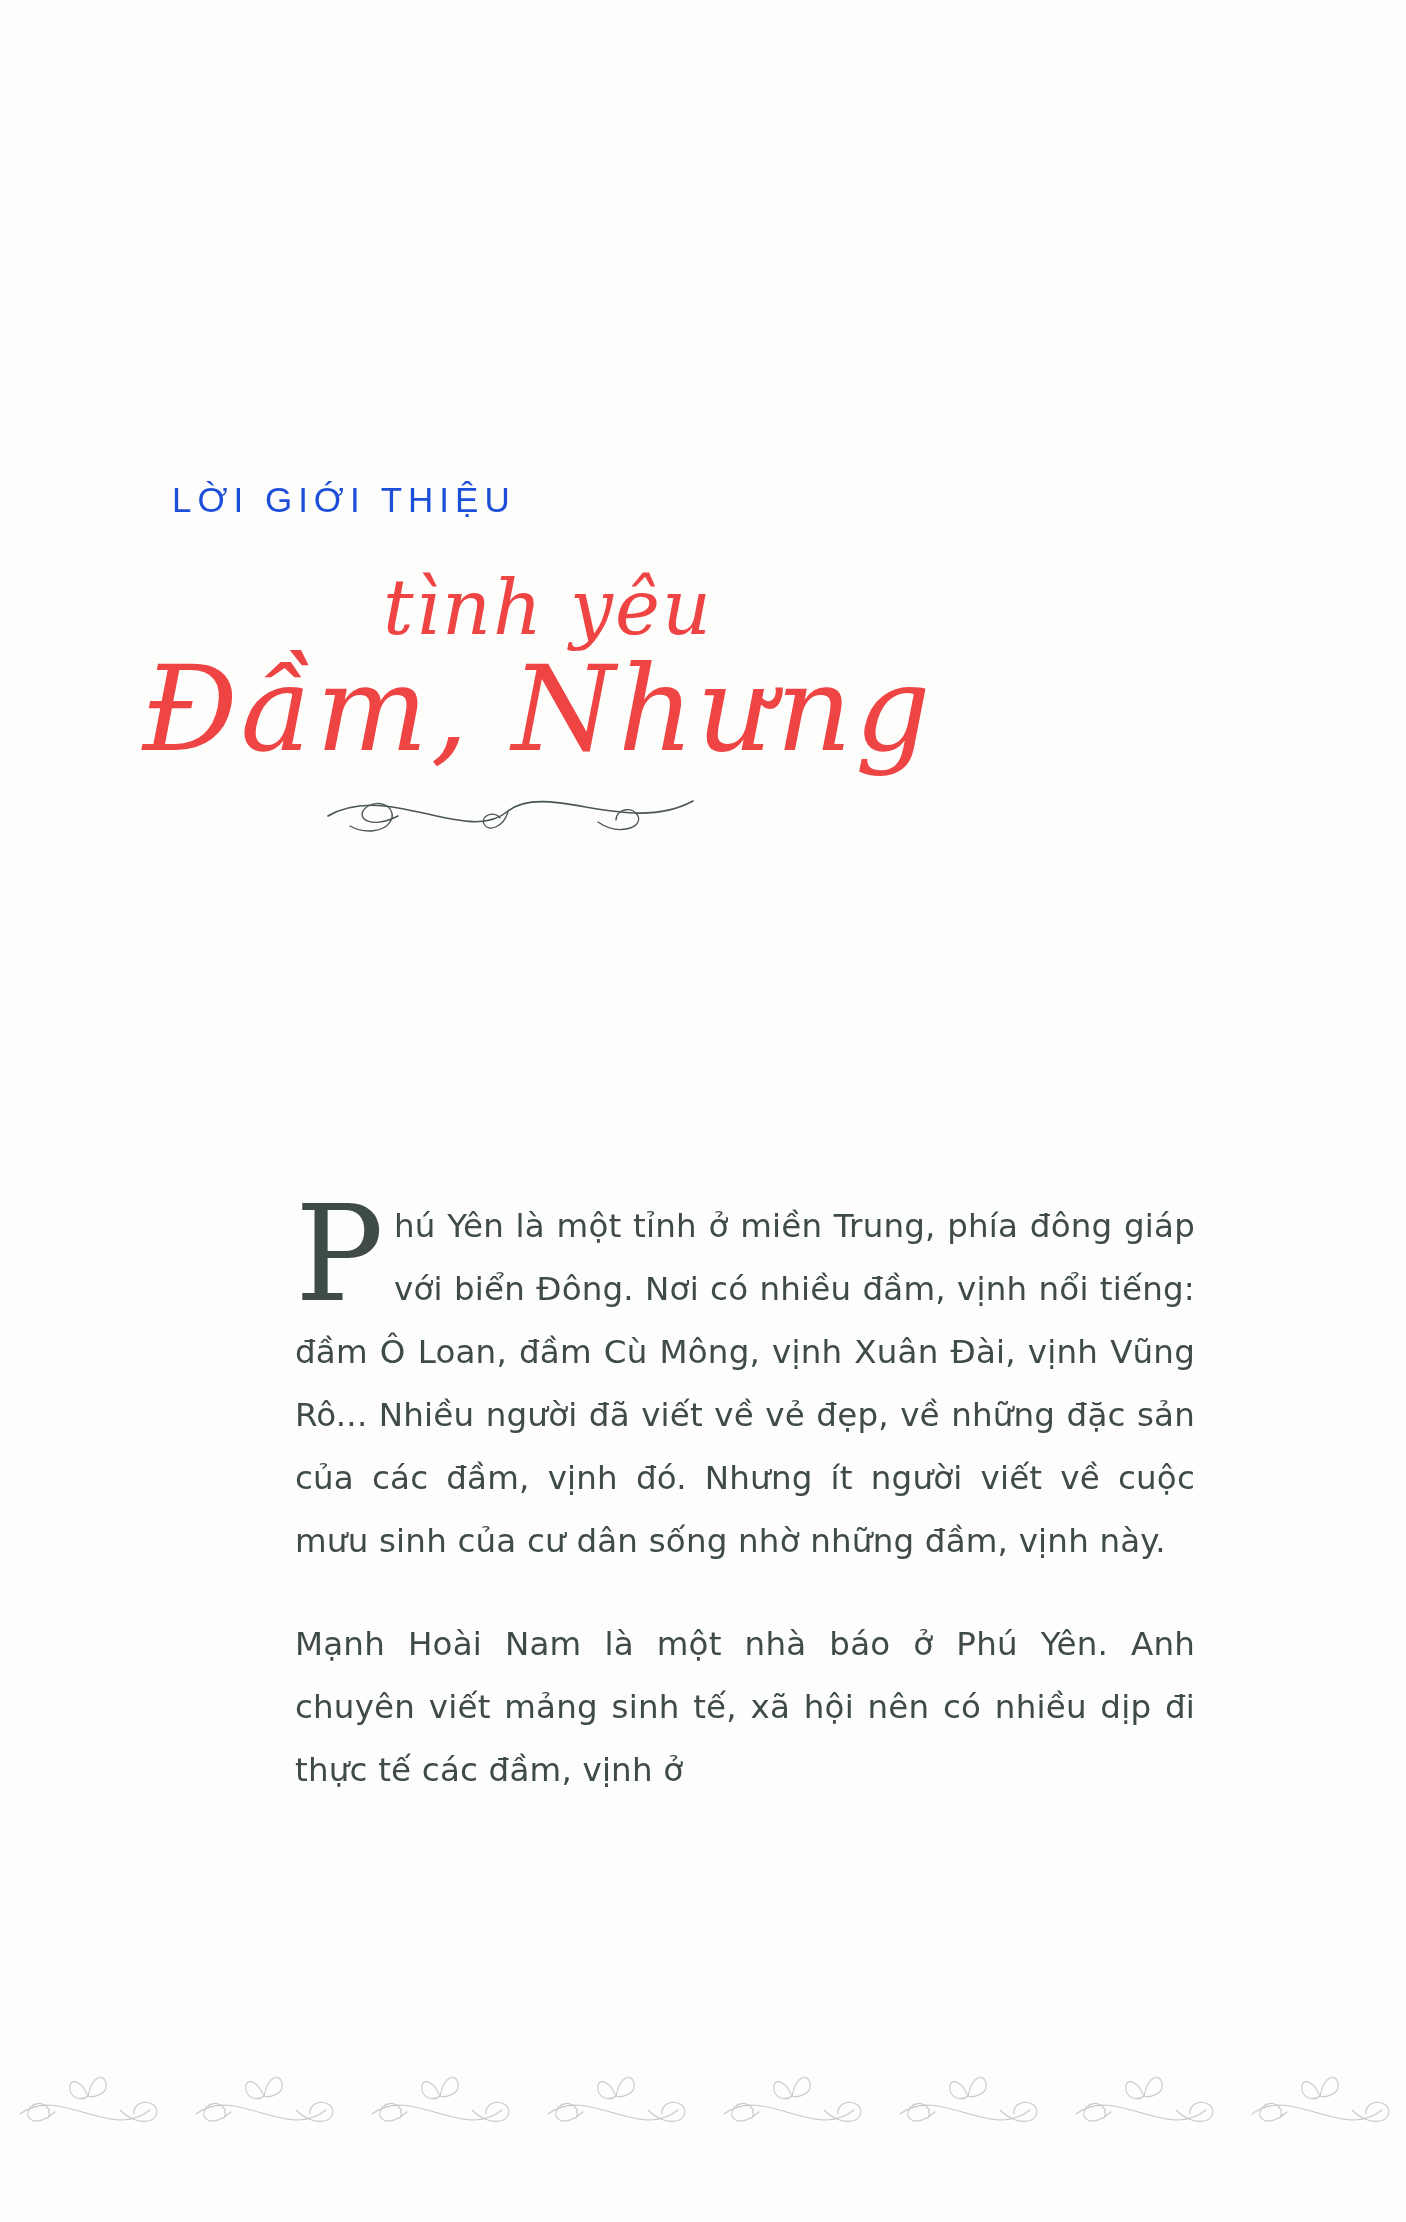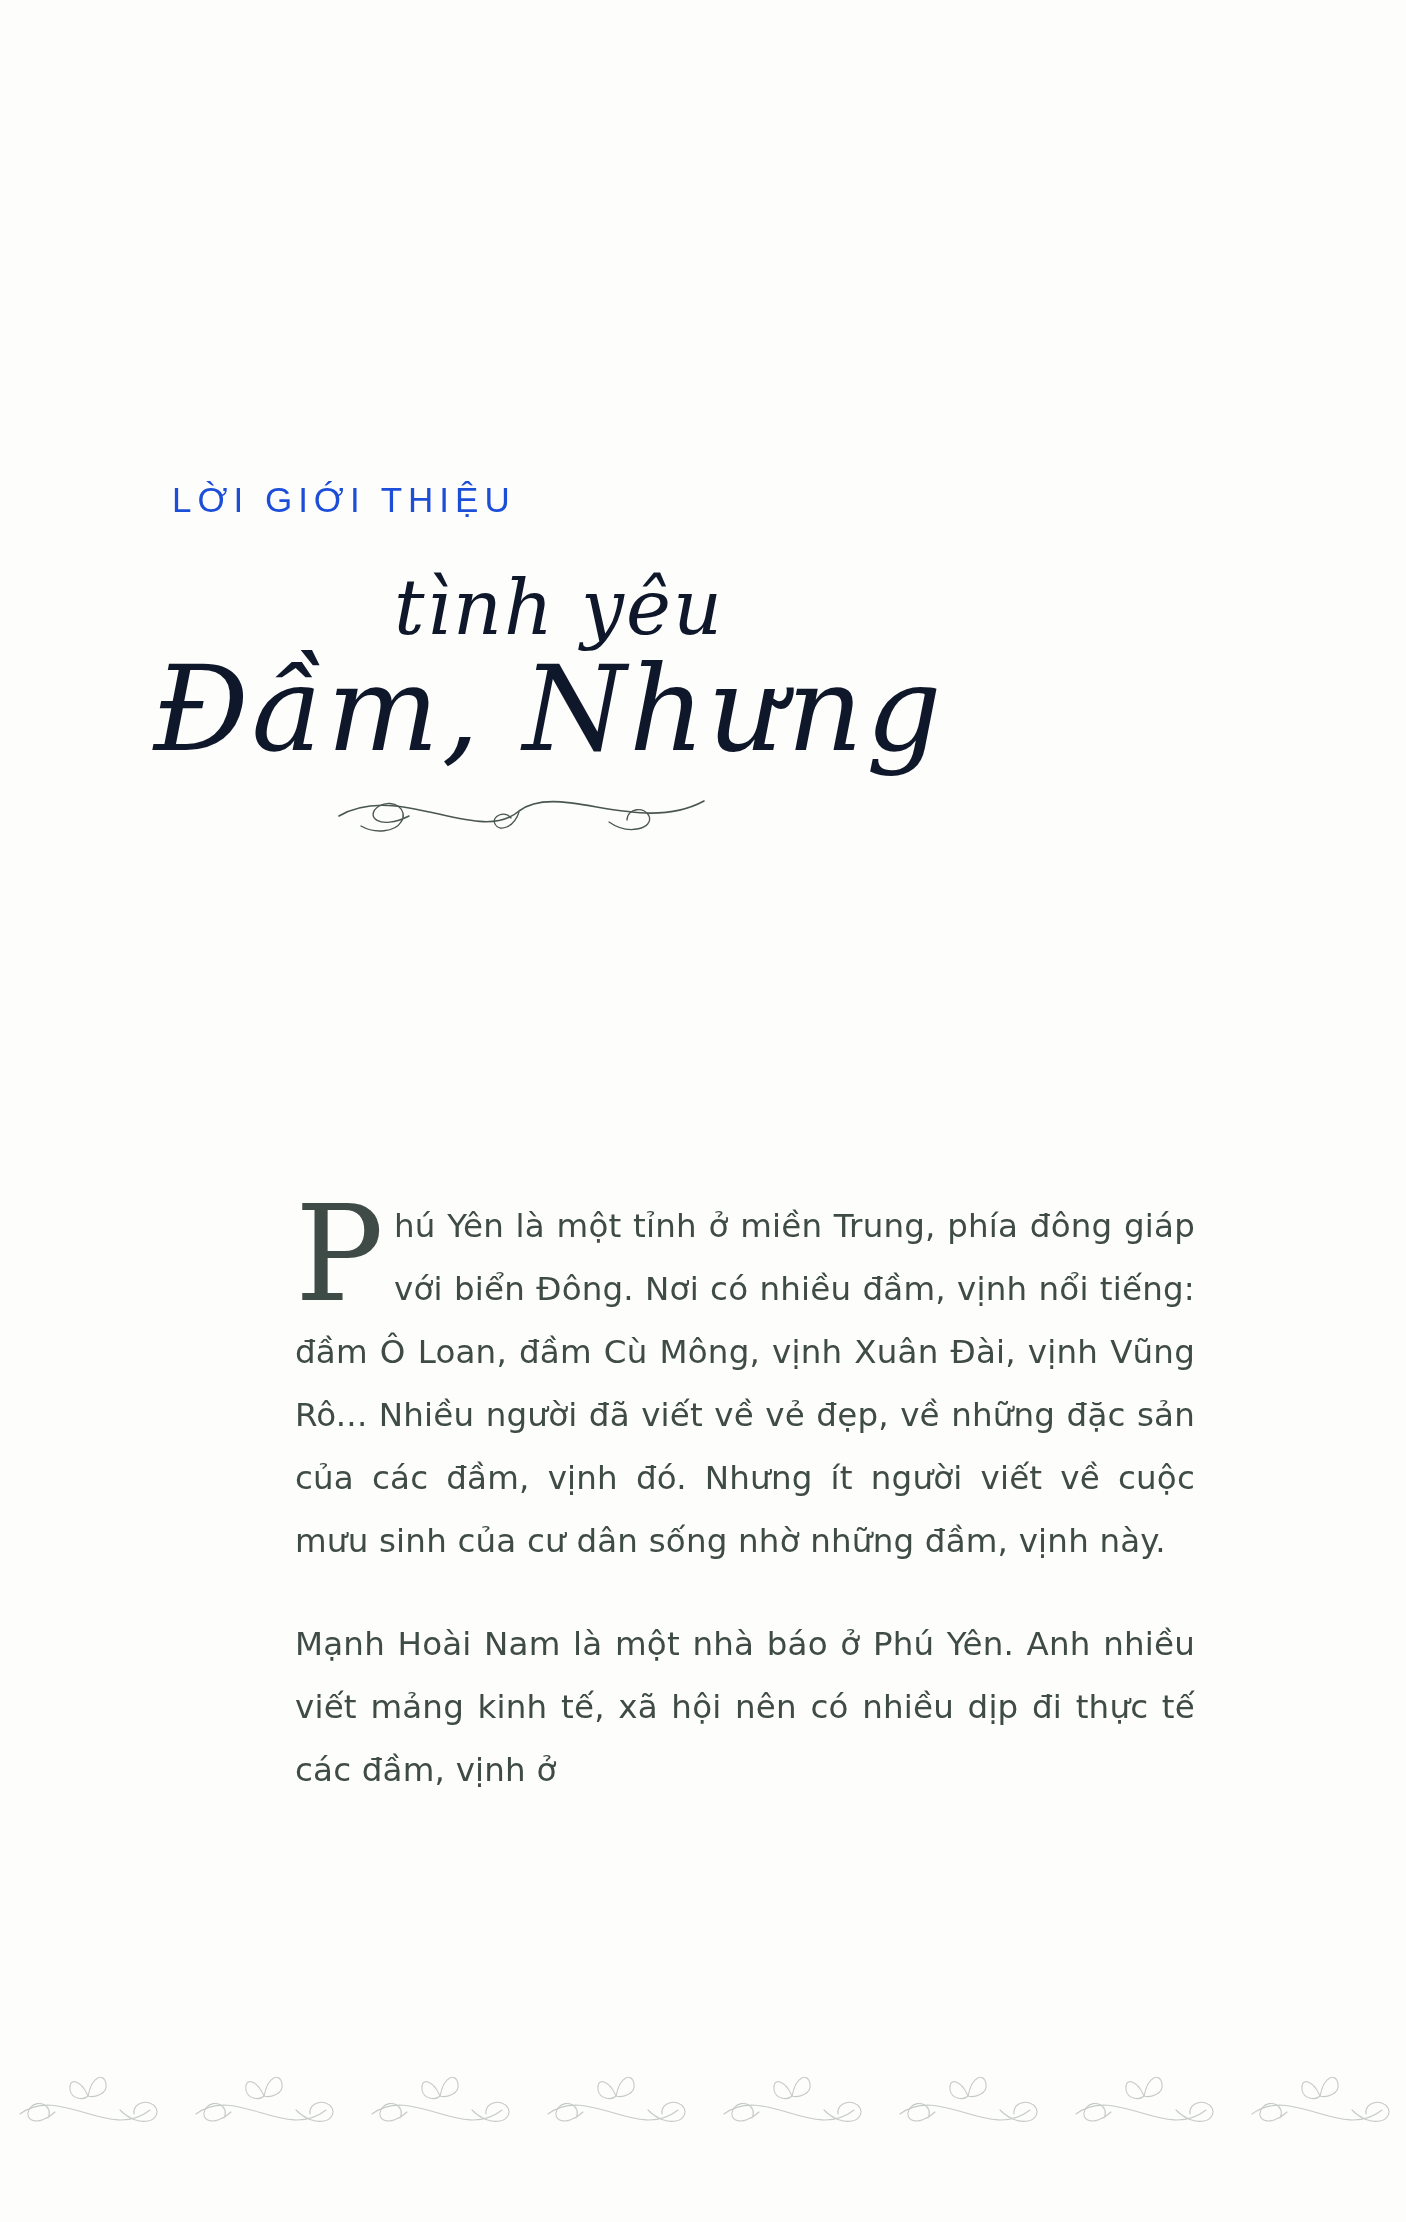--- a/index.html
+++ b/index.html
@@ -29,25 +29,25 @@
     top: 480px;
     font-family: "Liberation Sans", sans-serif;
     font-size: 35px;
     letter-spacing: 6px;
     color: #1d4ed8;
     font-weight: 400;
   }
 
   .script-title {
     position: absolute;
-    left: 179px;
+    left: 168px;
     top: 570px;
     width: 800px;
     text-align: center;
-    color: #0f172a;
+    color: #ef4444;
   }
   .script-line-1 {
     font-family: "DejaVu Serif", serif;
     font-style: italic;
     font-size: 76px;
     line-height: 1;
     letter-spacing: 2px;
     margin-left: -40px;
   }
   .script-line-2 {
@@ -127,21 +127,21 @@
         <path d="M210 36 C 205 52, 190 56, 186 48 C 182 40, 196 34, 202 42" stroke="#4a5651" stroke-width="1.3" fill="none" stroke-linecap="round"></path>
         <path d="M300 46 C 320 60, 345 52, 340 40 C 336 30, 318 32, 318 44" stroke="#4a5651" stroke-width="1.3" fill="none" stroke-linecap="round"></path>
       </svg>
     </div>
   </div>
 
   <div class="body-copy">
     <p class="para dropcap-wrap">
       <span class="dropcap">P</span><span>hú Yên là một tỉnh ở miền Trung, phía đông giáp với biển Đông. Nơi có nhiều đầm, vịnh nổi tiếng: đầm Ô Loan, đầm Cù Mông, vịnh Xuân Đài, vịnh Vũng Rô... Nhiều người đã viết về vẻ đẹp, về những đặc sản của các đầm, vịnh đó. Nhưng ít người viết về cuộc mưu sinh của cư dân sống nhờ những đầm, vịnh này.</span>
     </p>
-    <p class="para">Mạnh Hoài Nam là một nhà báo ở Phú Yên. Anh nhiều viết mảng kinh tế, xã hội nên có nhiều dịp đi thực tế các đầm, vịnh ở</p>
+    <p class="para">Mạnh Hoài Nam là một nhà báo ở Phú Yên. Anh chuyên viết mảng sinh tế, xã hội nên có nhiều dịp đi thực tế các đầm, vịnh ở</p>
   </div>
 
   <div class="ornament-band">
     <svg viewBox="0 0 1406 120" preserveAspectRatio="none" xmlns="http://www.w3.org/2000/svg">
       <g stroke="#6c7a74" stroke-width="1.1" fill="none" stroke-linecap="round">
 
         <g>
           <path d="M20 60 C 60 30, 110 88, 150 56"></path>
           <path d="M55 58 C 38 74, 22 66, 30 54 C 38 44, 54 52, 48 64"></path>
           <path d="M120 56 C 140 76, 162 66, 156 54 C 150 44, 132 48, 134 60"></path>

